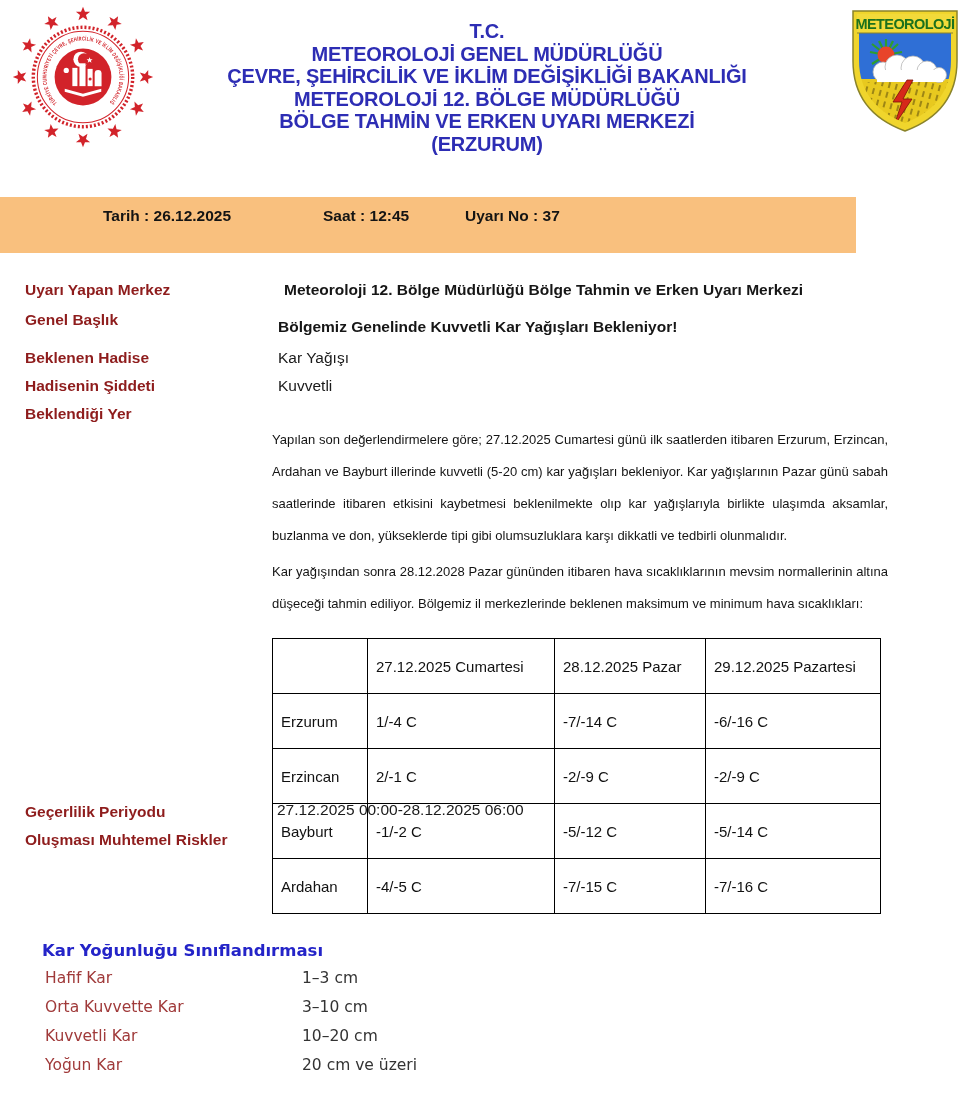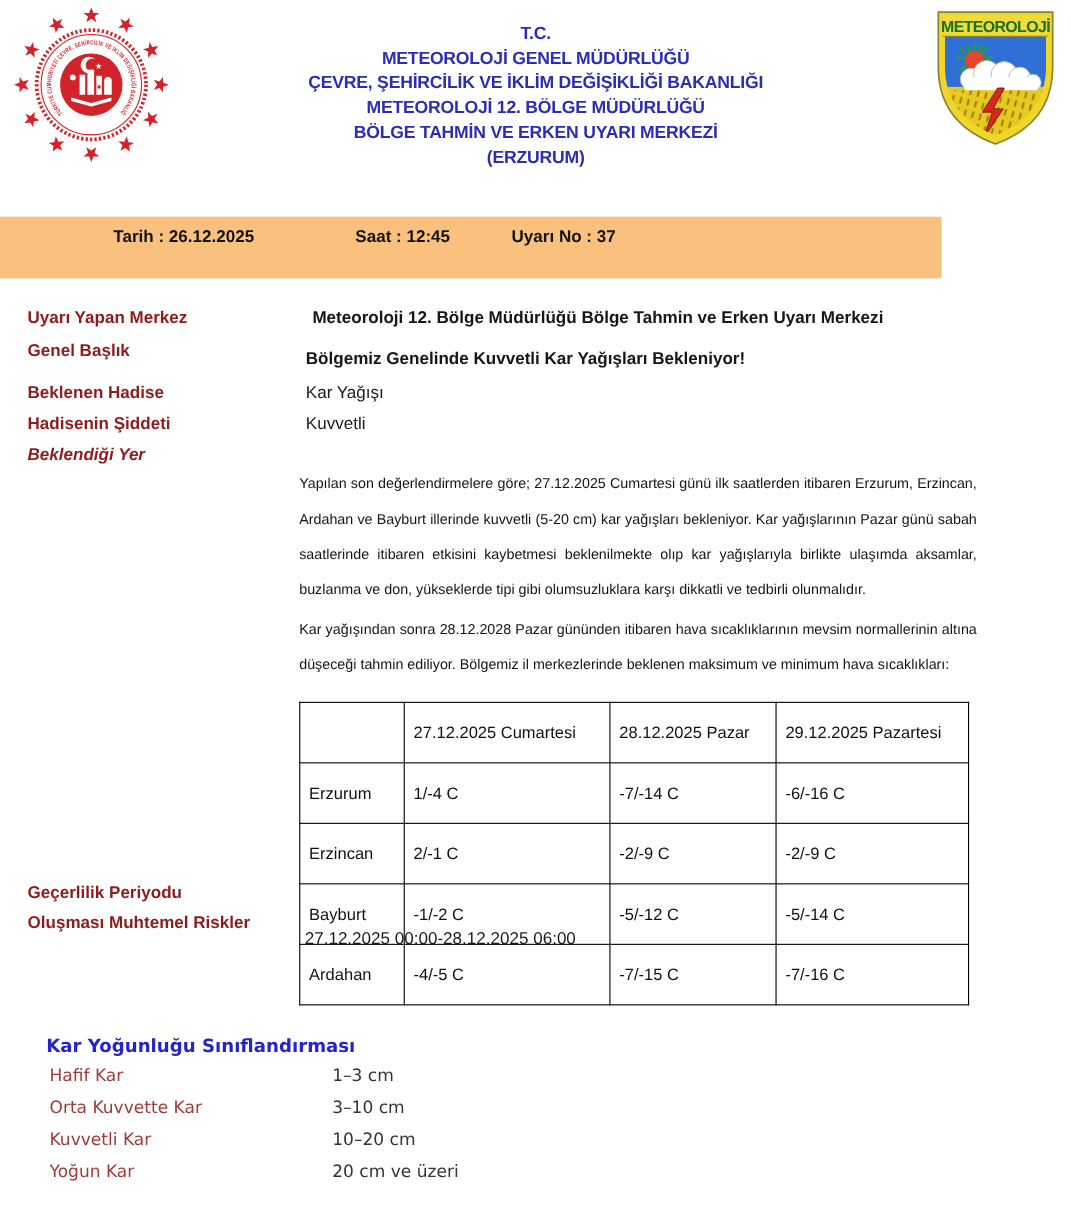--- a/index.html
+++ b/index.html
@@ -5,48 +5,48 @@
   html,body{margin:0;padding:0;background:#ffffff;}
   .page{
     position:relative;width:974px;height:1102px;background:#fff;overflow:hidden;
     font-family:"Liberation Sans",sans-serif;color:#141414;
   }
   
   .seal-logo{position:absolute;left:12px;top:6px;}
   .shield-logo{position:absolute;left:849px;top:8px;}
   .header-block{
     position:absolute;left:180px;top:20px;width:614px;text-align:center;
-    color:#2d2db4;font-weight:bold;font-size:16px;line-height:22.5px;letter-spacing:-0.2px;
+    color:#2d2db4;font-weight:bold;font-size:20px;line-height:22.5px;letter-spacing:-0.2px;
   }
   
   .info-bar{position:absolute;left:0;top:197px;width:856px;height:56px;background:#f9c07e;}
   .info-bar span{position:absolute;top:10px;font-weight:bold;font-size:15.5px;color:#141414;}
   .ib-date{left:103px;} .ib-time{left:323px;} .ib-no{left:465px;}
   
   .flabel{position:absolute;left:25px;font-weight:bold;font-size:15.5px;color:#8e1c1c;white-space:nowrap;}
   .fvalue{position:absolute;font-size:15.5px;color:#161616;white-space:nowrap;}
   .fv-bold{font-weight:bold;}
   .l1{top:281px;} .v1{left:284px;top:281px;}
   .l2{top:311px;} .v2{left:278px;top:318px;}
   .l3{top:349px;} .v3{left:278px;top:349px;}
   .l4{top:377px;} .v4{left:278px;top:377px;}
-  .l5{top:405px;font-style:italic;}
+  .l5{top:405px;}
   
   .para{
     position:absolute;left:272px;width:616px;text-align:justify;
     font-size:13px;line-height:32px;color:#141414;
   }
   .p1{top:424px;} .p2{top:556px;}
   
   .temp-table{position:absolute;left:272px;top:638px;border-collapse:collapse;font-size:15px;color:#111;}
   .temp-table td{border:1px solid #000;height:22px;padding:16px 8px;white-space:nowrap;}
   .temp-table td.c0{width:78px;} .temp-table td.c1{width:170px;}
   .temp-table td.c2{width:134px;} .temp-table td.c3{width:158px;}
   
-  .lv1{top:803px;} .vv1{left:277px;top:801px;margin-top:44px;}
+  .lv1{top:803px;} .vv1{left:277px;top:801px;}
   .lv2{top:831px;} .vv2{left:280px;top:829px;}
   .fv-plain{font-weight:normal;color:#1a1a1a;}
   
   .snow-title{
     position:absolute;left:42px;top:941px;font-family:"DejaVu Sans",sans-serif;
     font-weight:bold;font-size:16.5px;color:#2424c8;white-space:nowrap;
   }
   .snow-label{
     position:absolute;left:45px;font-family:"DejaVu Sans",sans-serif;
     font-size:15.5px;color:#a03a3a;white-space:nowrap;

